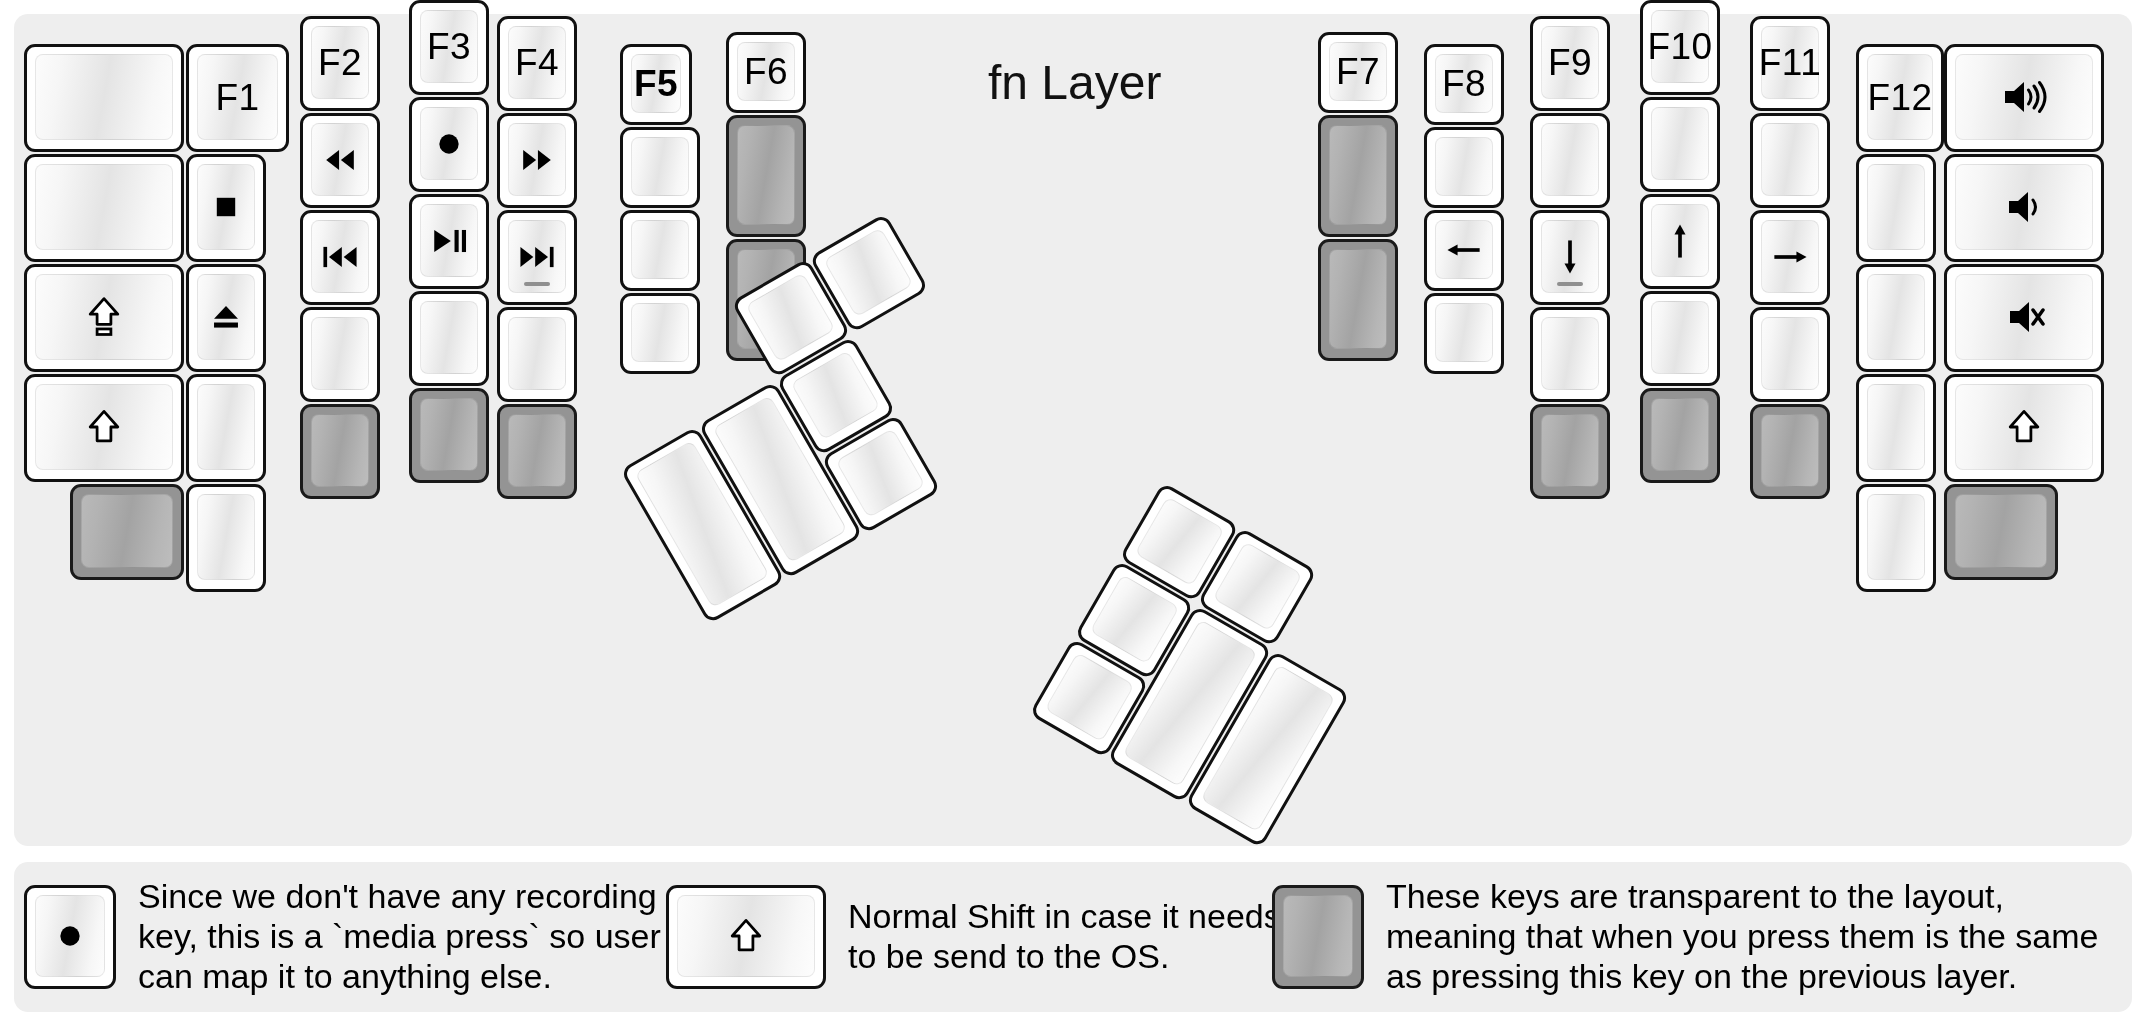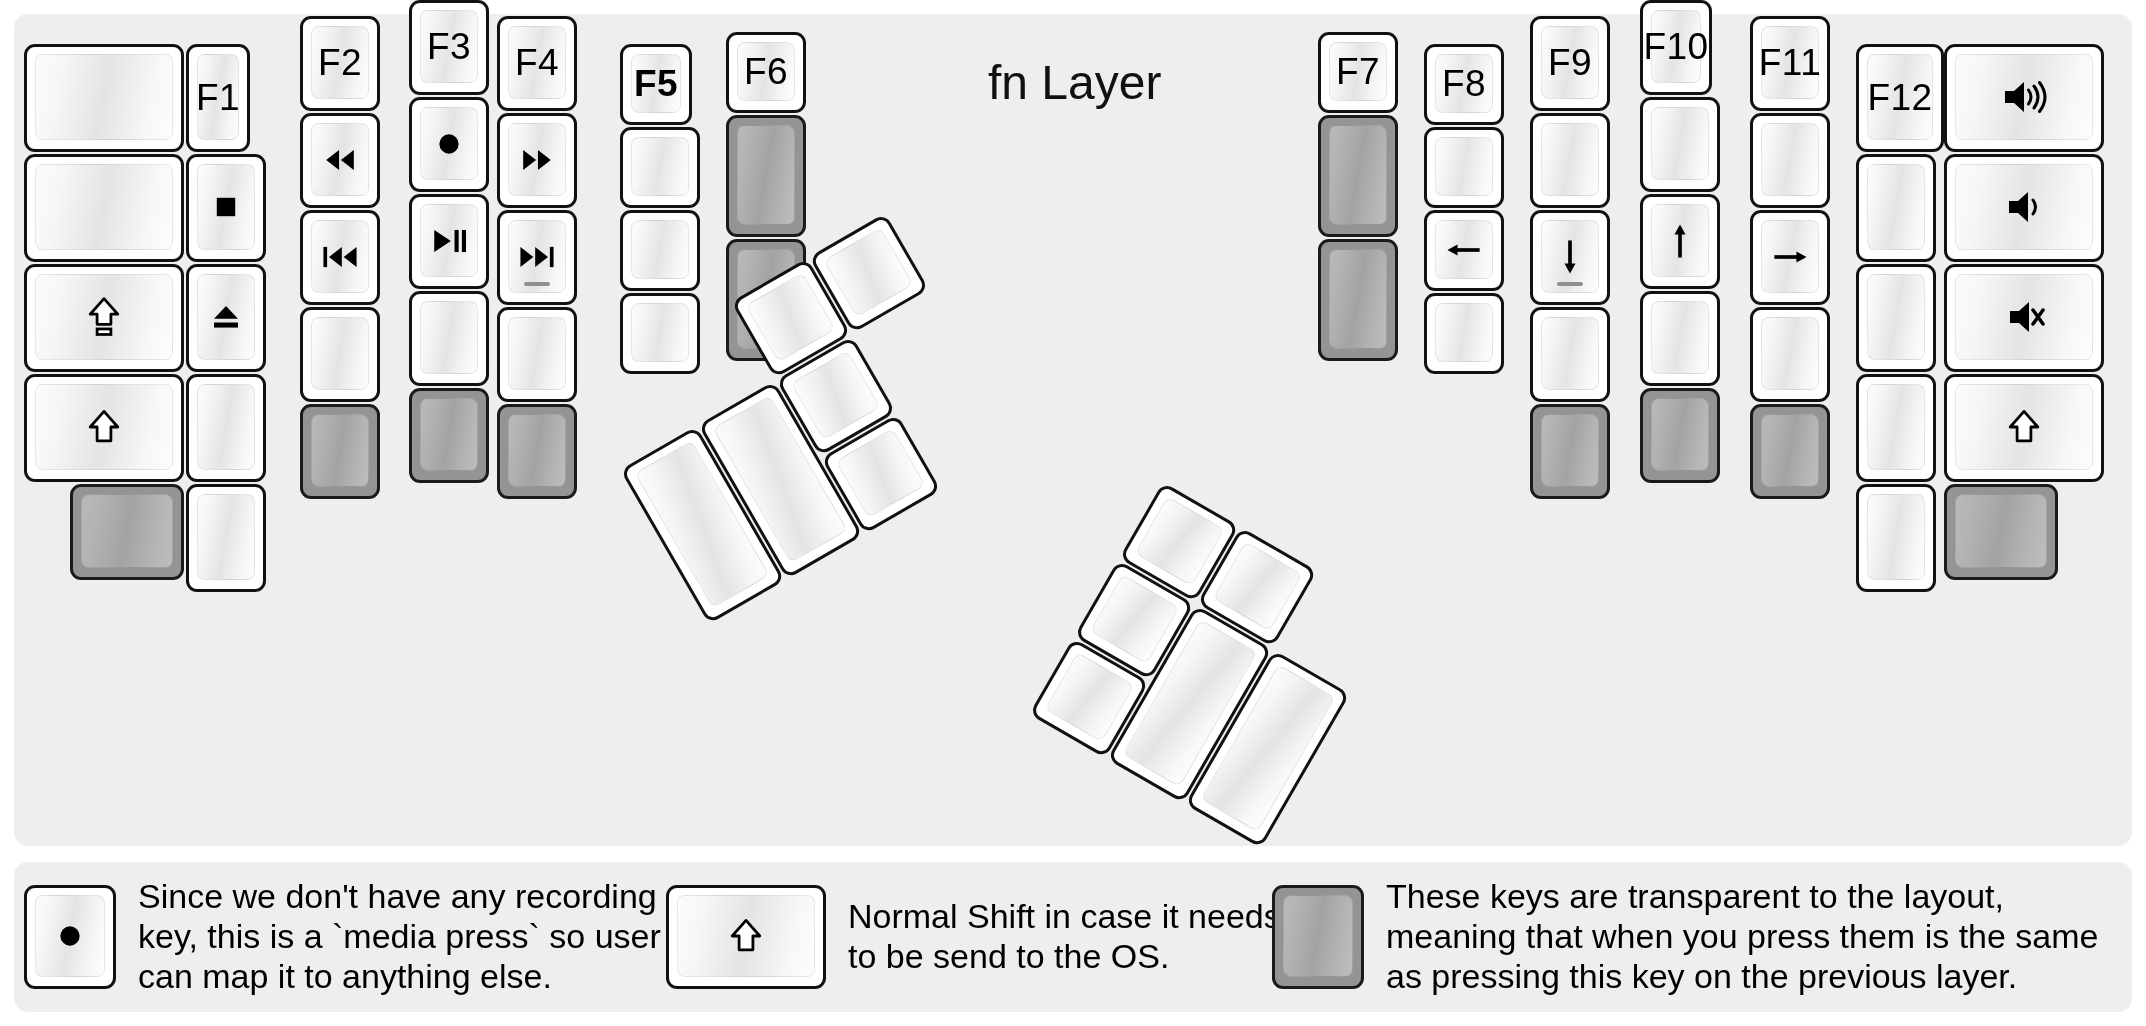--- a/index.html
+++ b/index.html
@@ -73,21 +73,21 @@
           <span class="gl">
             <svg width="46" height="46" viewBox="0 0 100 100">
               <polygon points="50,16 80,50 65,50 65,80 35,80 35,50 20,50" fill="#fff" stroke="#000" stroke-width="6" stroke-linejoin="round"></polygon>
             </svg>
           </span>
         </div>
       </div>
       <div class="key trans" style="left: 70px; top: 484px; width: 114px; height: 96px;">
         <div class="top"></div>
       </div>
-      <div class="key" style="left: 186px; top: 44px; width: 64px; height: 108px;">
+      <div class="key" style="left: 186px; top: 44px; width: 103px; height: 108px;">
         <div class="top">
           <span class="lbl">F1</span>
         </div>
       </div>
       <div class="key" style="left: 186px; top: 154px; width: 80px; height: 108px;">
         <div class="top">
           <span class="gl">
             <svg width="46" height="46" viewBox="0 0 100 100">
               <rect x="30" y="30" width="40" height="40" fill="#000"></rect>
             </svg>
@@ -285,21 +285,21 @@
           </span>
         </div>
         <div class="homing"></div>
       </div>
       <div class="key" style="left: 1530px; top: 307px; width: 80px; height: 95px;">
         <div class="top"></div>
       </div>
       <div class="key trans" style="left: 1530px; top: 404px; width: 80px; height: 95px;">
         <div class="top"></div>
       </div>
-      <div class="key" style="left: 1640px; top: 0px; width: 72px; height: 95px; padding-left: 42px;">
+      <div class="key" style="left: 1640px; top: 0px; width: 80px; height: 95px; padding-left: 42px;">
         <div class="top">
           <span class="lbl">F10</span>
         </div>
       </div>
       <div class="key" style="left: 1640px; top: 97px; width: 80px; height: 95px;">
         <div class="top"></div>
       </div>
       <div class="key" style="left: 1640px; top: 194px; width: 80px; height: 95px;">
         <div class="top">
           <span class="gl">

